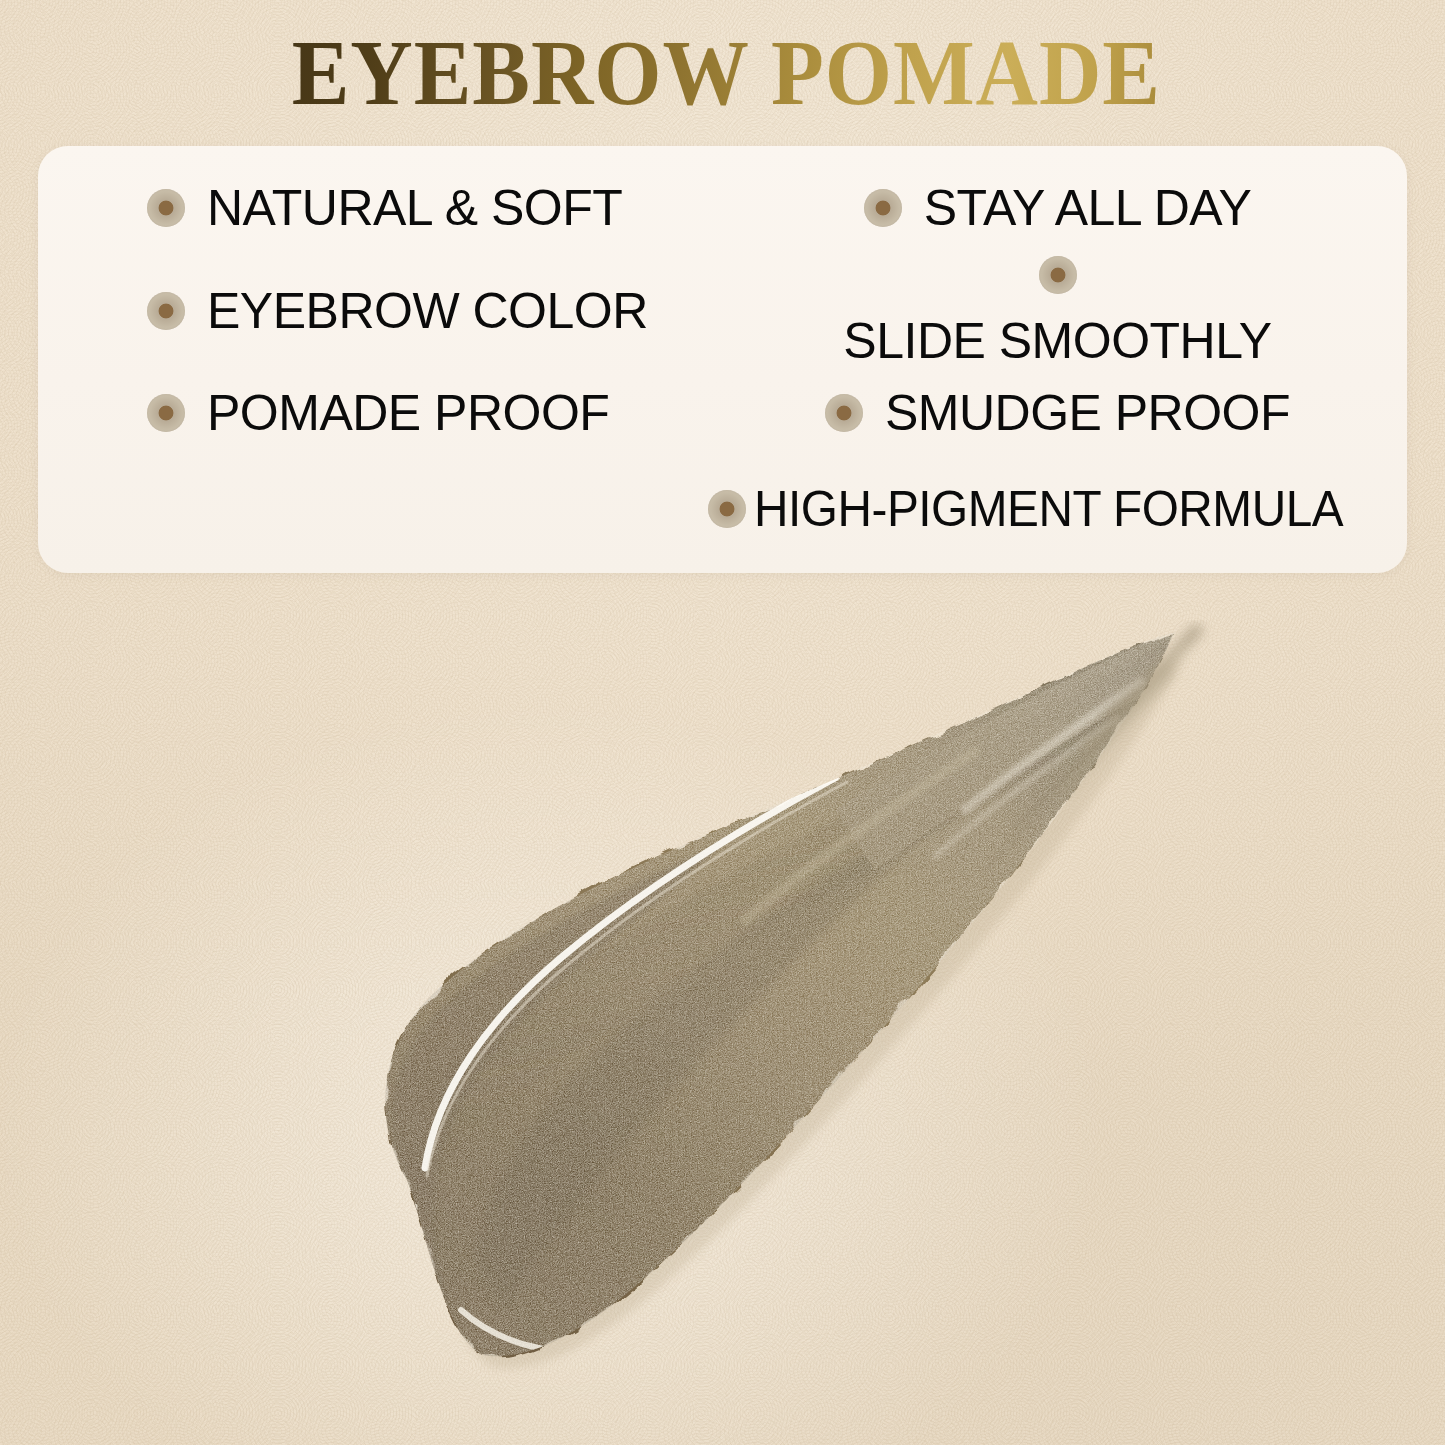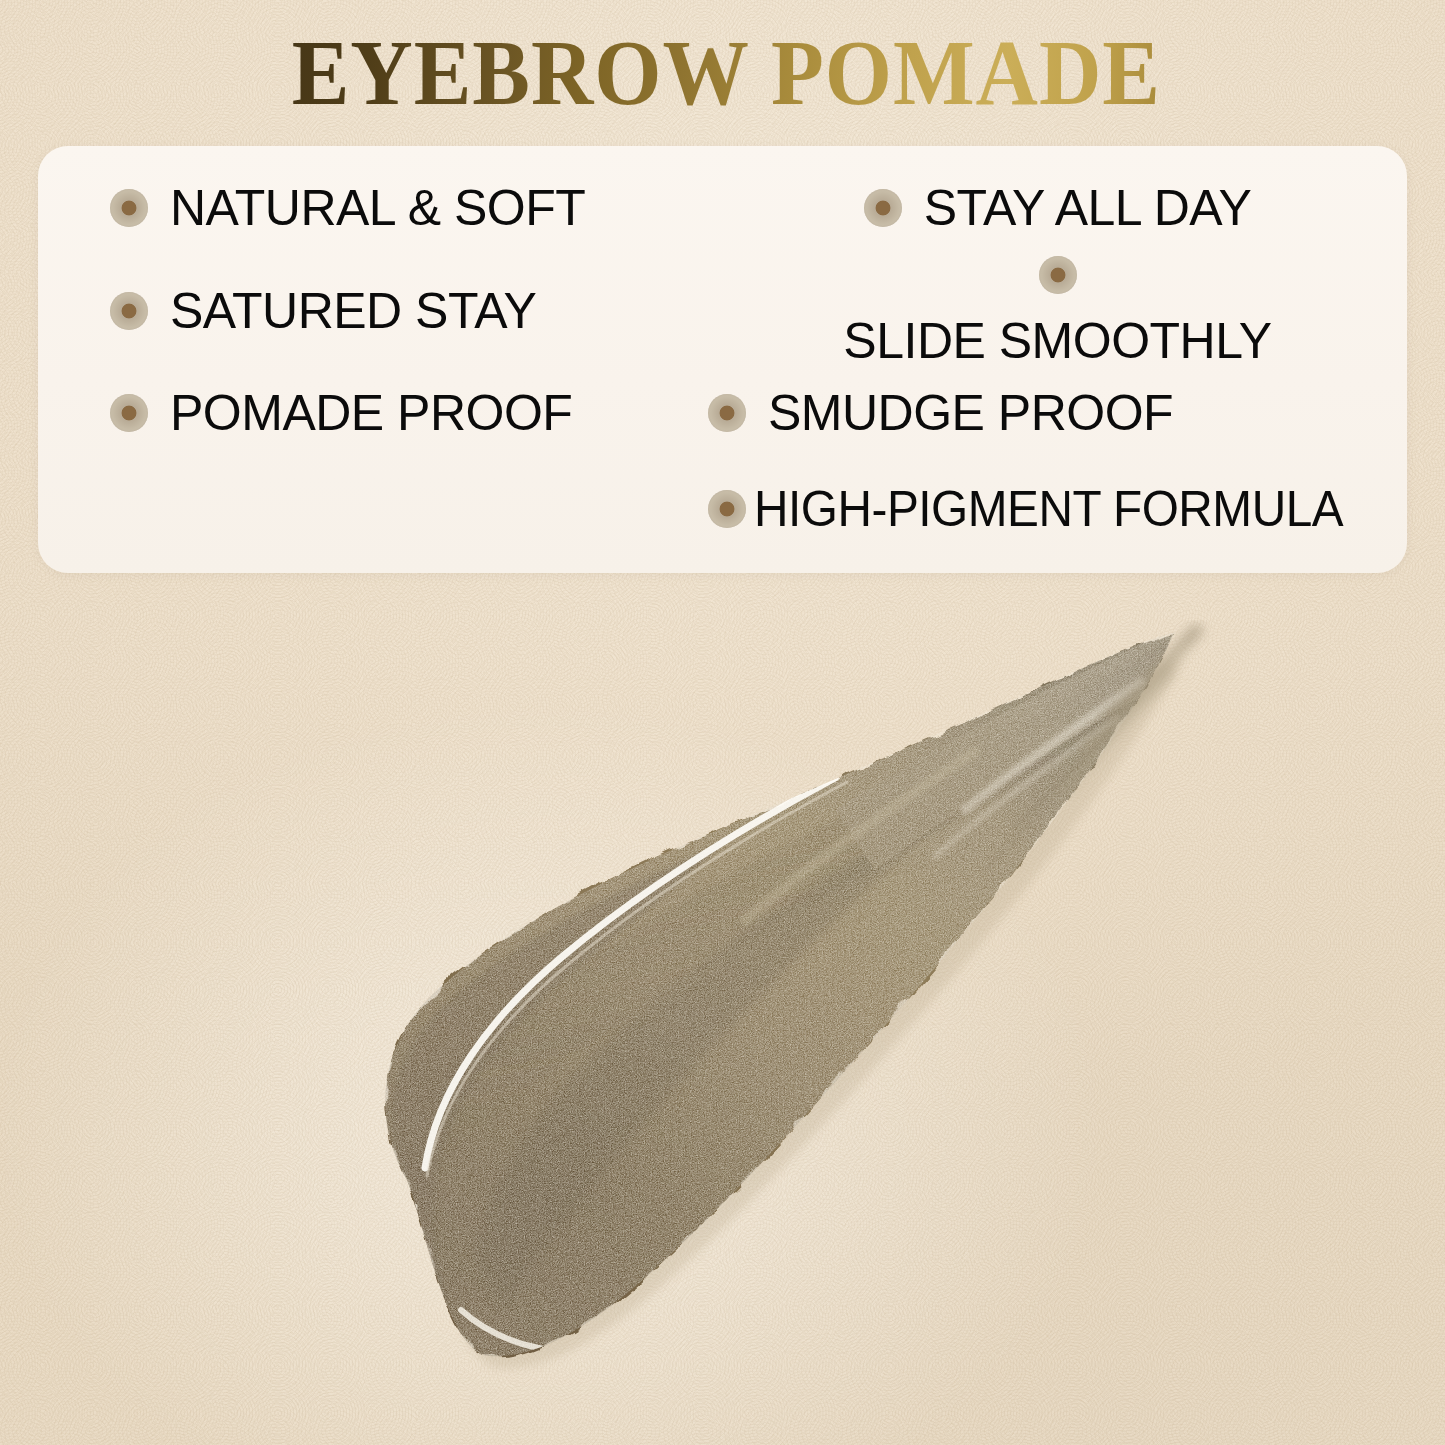--- a/index.html
+++ b/index.html
@@ -103,21 +103,21 @@
     grid-template-rows: repeat(4, 1fr);
     padding: 14px 0 16px 0;
     box-sizing: border-box;
   }
 
   .feature {
     display: flex;
     align-items: center;
     gap: 22px;
   }
-  .feature.col-left  { padding-left: 72px; }
+  .feature.col-left  { padding-left: 109px; }
   .feature.col-right { padding-left: 10px; }
 
   .bullet {
     flex: 0 0 auto;
     width: 38px;
     height: 38px;
     border-radius: 50%;
     background: radial-gradient(circle at 50% 50%,
         #8a6a43 0%, #8a6a43 26%,
         #b8ab96 29%, #c6bba6 60%, #cdc3b0 100%);
@@ -176,34 +176,34 @@
         <span class="feature-label">NATURAL &amp; SOFT</span>
       </div>
 
       <div class="feature col-right" style="grid-column:2;grid-row:1;justify-content:center;">
         <span class="bullet"></span>
         <span class="feature-label">STAY ALL DAY</span>
       </div>
 
       <div class="feature col-left" style="grid-column:1;grid-row:2;">
         <span class="bullet"></span>
-        <span class="feature-label">SATURED STAY</span>
+        <span class="feature-label">EYEBROW COLOR</span>
       </div>
 
       <div class="feature col-right" style="grid-column:2;grid-row:2;flex-direction:column;">
         <span class="bullet"></span>
         <span class="feature-label">SLIDE SMOOTHLY</span>
       </div>
 
       <div class="feature col-left" style="grid-column:1;grid-row:3;">
         <span class="bullet"></span>
         <span class="feature-label">POMADE PROOF</span>
       </div>
 
-      <div class="feature col-right" style="grid-column:2;grid-row:3;">
+      <div class="feature col-right" style="grid-column:2;grid-row:3;justify-content:center;">
         <span class="bullet"></span>
         <span class="feature-label">SMUDGE PROOF</span>
       </div>
 
 
       <div class="feature col-right" style="grid-column:2;grid-row:4;gap:8px;">
         <span class="bullet"></span>
         <span class="feature-label tight">HIGH-PIGMENT FORMULA</span>
       </div>
 

